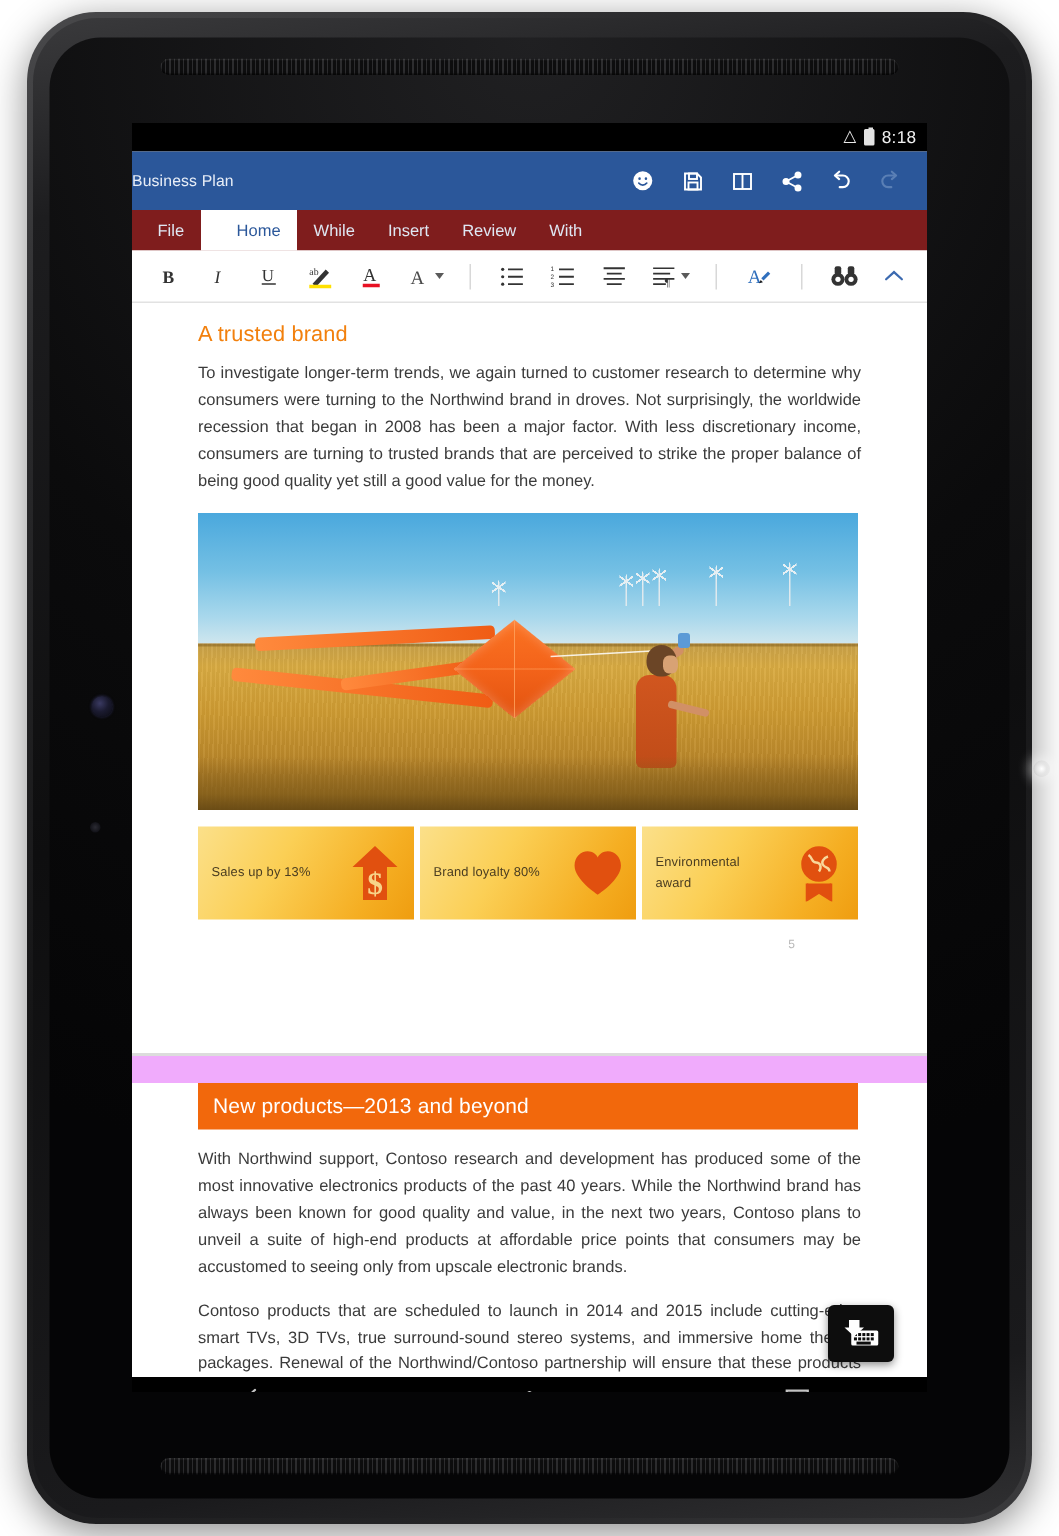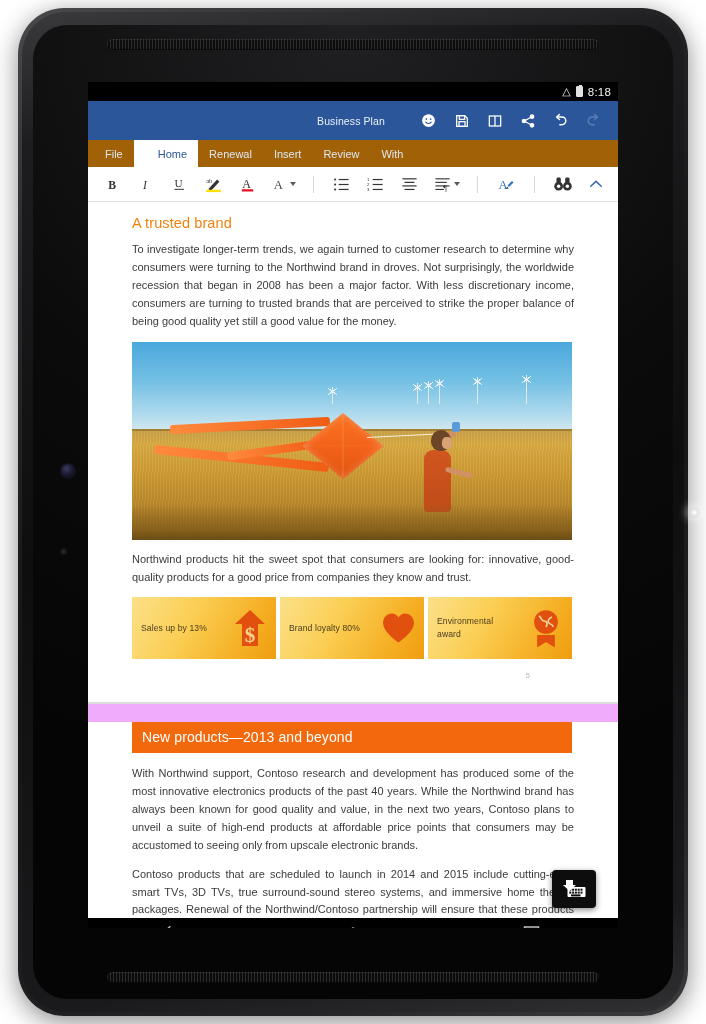--- a/index.html
+++ b/index.html
@@ -81,37 +81,37 @@
     width: 3px; height: 1.5px; background: #e2e2e2;
   }
   #status-clock { font-size: 11.5px; color: #f0f0f0; letter-spacing: .2px; }
 
   
   #title-bar {
     height: 39px; background: #2b579a;
     display: flex; align-items: center; position: relative;
   }
   #doc-title {
-    position: absolute; left: 0; right: 4px; text-align: center;
+    position: absolute; left: 0; right: 4px; text-align: left;
     color: #e8eef7; font-size: 10.5px; letter-spacing: .1px;
   }
   #title-actions {
     margin-left: auto; display: flex; align-items: center;
     gap: 16px; padding-right: 16px; z-index: 2;
   }
   #title-actions .tbtn {
     width: 17px; height: 17px; display: flex; align-items: center;
     justify-content: center; color: #ffffff;
   }
   #title-actions .tbtn.disabled { color: #5a7fb5; }
   #title-actions .tbtn svg { display: block; }
 
   
   #ribbon-tabs {
-    height: 27px; background: #a16207; display: flex;
+    height: 27px; background: #7f1d1d; display: flex;
     align-items: stretch; padding-left: 6px; text-align: center;
   }
   .ribbon-tab {
     display: flex; align-items: center; padding: 0 11px;
     color: #dfe7f3; font-size: 11px; white-space: nowrap;
   }
   .ribbon-tab.active { background: #ffffff; color: #2b579a; padding-left: 24px; }
 
   
   #ribbon-toolbar {
@@ -360,21 +360,21 @@
           <polyline points="13.5,3.5 17.5,7 13.5,10.5"></polyline>
         </svg>
       </div>
 
     </div>
   </div>
 
   <div id="ribbon-tabs">
     <div class="ribbon-tab">File</div>
     <div class="ribbon-tab active">Home</div>
-    <div class="ribbon-tab">Renewal</div>
+    <div class="ribbon-tab">While</div>
     <div class="ribbon-tab">Insert</div>
     <div class="ribbon-tab">Review</div>
     <div class="ribbon-tab">With</div>
   </div>
 
   <div id="ribbon-toolbar">
 
     <div class="rb" style="width:35px">
       <svg width="14" height="15" viewBox="0 0 24 24">
           <text x="4" y="19" font-family="Liberation Serif, serif" font-size="20" font-weight="bold" fill="#333">B</text>
@@ -517,21 +517,20 @@
           <div class="boy-arm-up"></div>
           <div class="boy-handle"></div>
           <div class="boy-body"></div>
           <div class="boy-head"></div>
           <div class="boy-face"></div>
           <div class="boy-arm-out"></div>
 
           <div class="ph-grassfront"></div>
         </div>
 
-        <div class="doc-p">Northwind products hit the sweet spot that consumers are looking for: innovative, good-quality products for a good price from companies they know and trust.</div>
 
         <div id="info-boxes">
 
           <div class="info-box">
             <div class="info-label">Sales up by 13%</div>
             <div class="info-icon">
               <svg width="32" height="38" viewBox="0 0 32 38" fill="currentColor">
                 <path d="M16 1 L31 15 H24 V37 H8 V15 H1 Z"></path>
                 <text x="16" y="33" text-anchor="middle" font-family="Liberation Serif, serif" font-size="21" font-weight="bold" fill="#f7d489">$</text>
               </svg>

